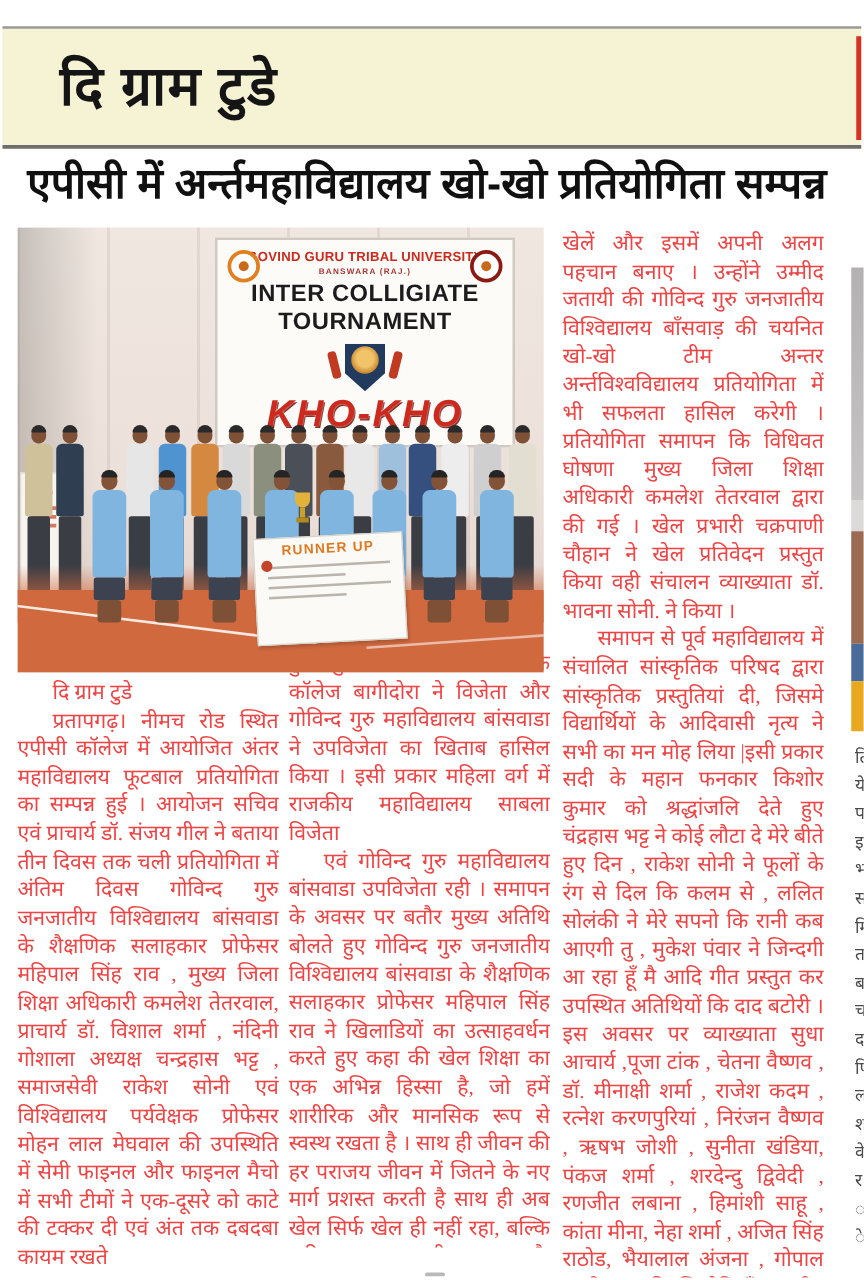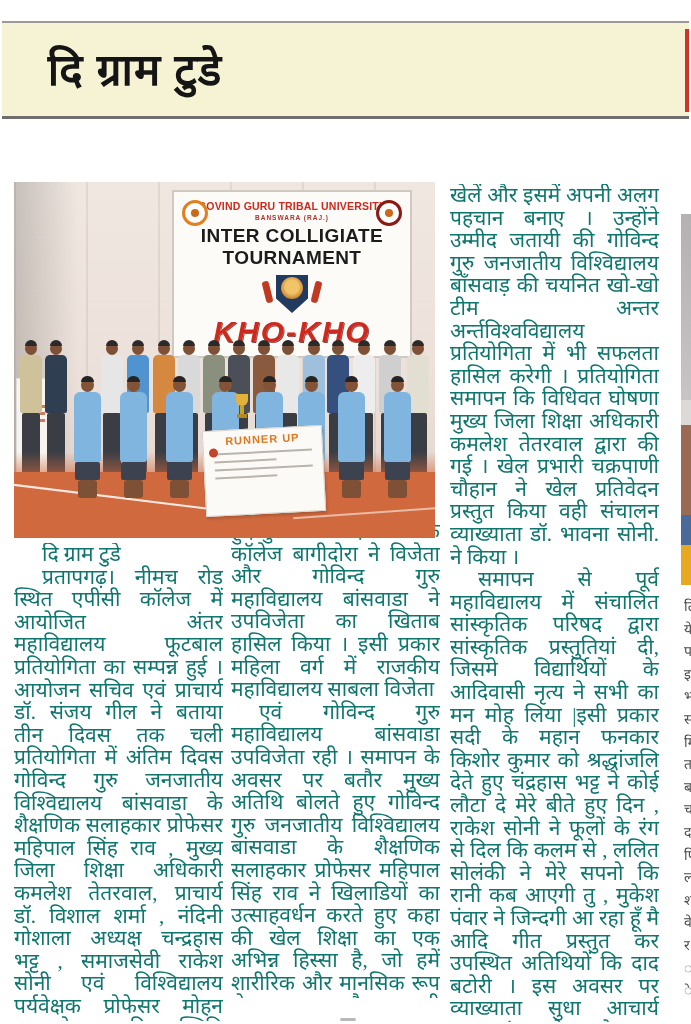--- a/index.html
+++ b/index.html
@@ -137,22 +137,22 @@
   }
   .placard .rtitle{
     margin-top:4px;text-align:center;font-weight:bold;font-size:11px;color:#e07820;letter-spacing:1px;
   }
   .placard .dot{position:absolute;left:5px;top:17px;width:9px;height:9px;border-radius:50%;background:#c2452a;}
   .placard .ln{height:2px;background:#b9b4ac;margin:6px 10px 0;}
   .placard .ln.s{margin-right:46px;}
 
   
   .col{
-    position:absolute;width:209px;color:#0f766e;
-    font-size:21px;line-height:22.6px;text-align:justify;overflow:hidden;
+    position:absolute;width:209px;color:#ef4444;
+    font-size:17px;line-height:22.6px;text-align:justify;overflow:hidden;
   }
   .col p{margin:0;}
   .col p.indent{text-indent:28px;}
   .col1{left:14px;top:543px;height:478px;}
   .col2{left:231px;top:520px;height:478px;}
   .col3{left:450px;top:184px;height:838px;}
 
   
   .edge-photo{position:absolute;left:681px;top:214px;width:10px;}
   .edge-photo div{width:10px;}
@@ -170,20 +170,21 @@
 </head>
 <body>
 
 <div class="page">
 
   <div class="masthead">
     <div class="paper-name">दि ग्राम टुडे</div>
     <div class="masthead-red-edge"></div>
   </div>
 
+  <h1 class="headline">एपीसी में अर्न्तमहाविद्यालय खो-खो प्रतियोगिता सम्पन्न</h1>
 
   <div class="photo">
     <div class="seams"></div>
     <div class="left-shade"></div>
 
     <div class="banner">
       <span class="logo l">
           <i></i>
         </span>
       <span class="logo r">

